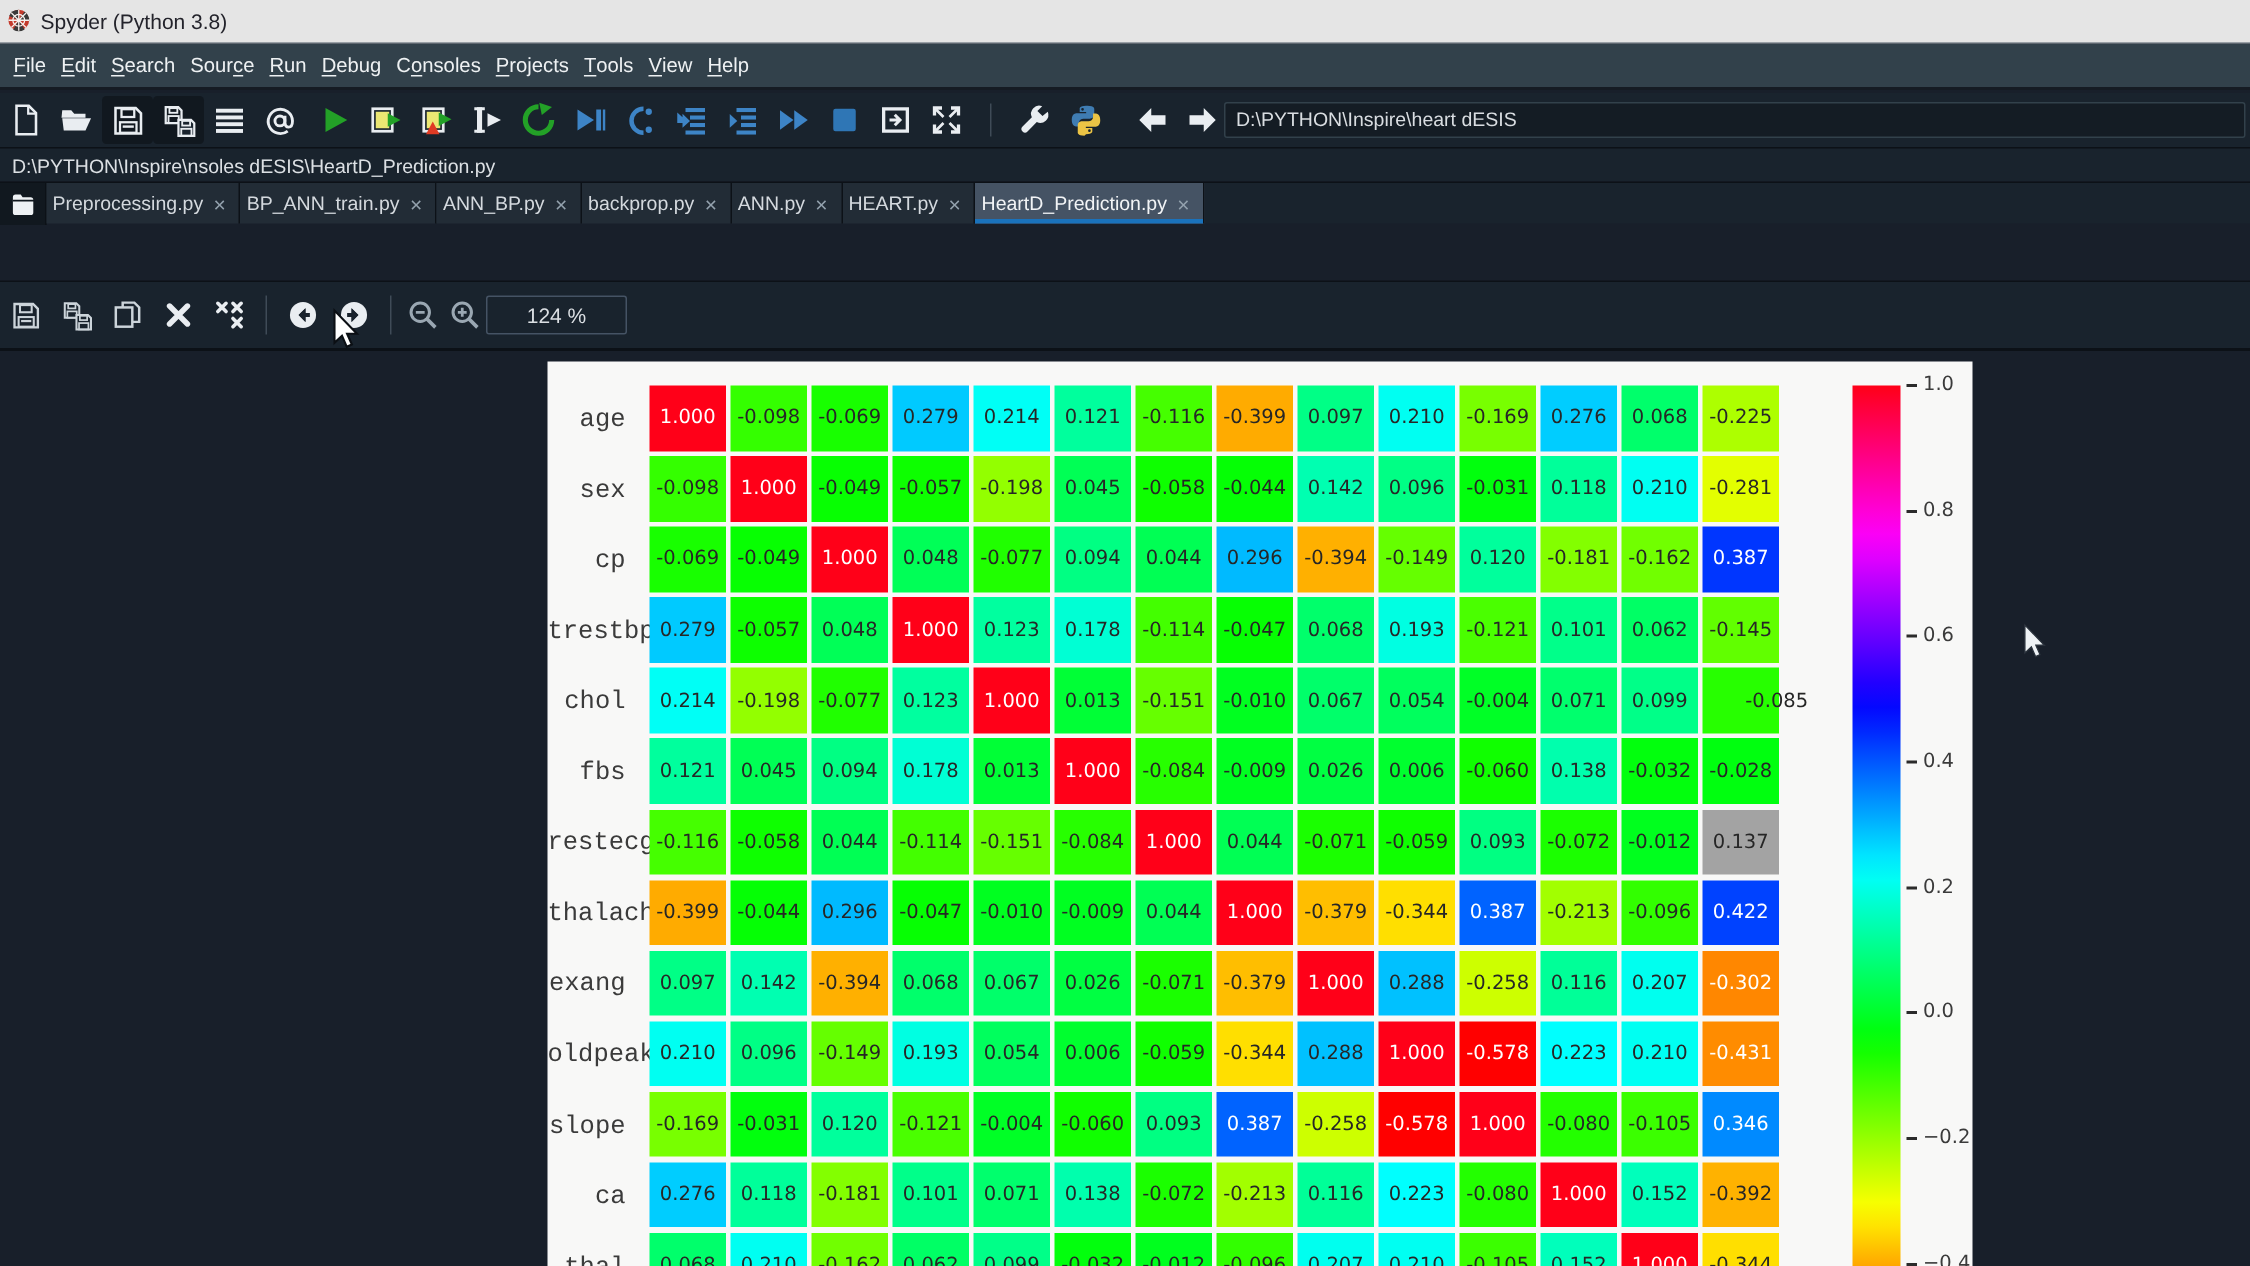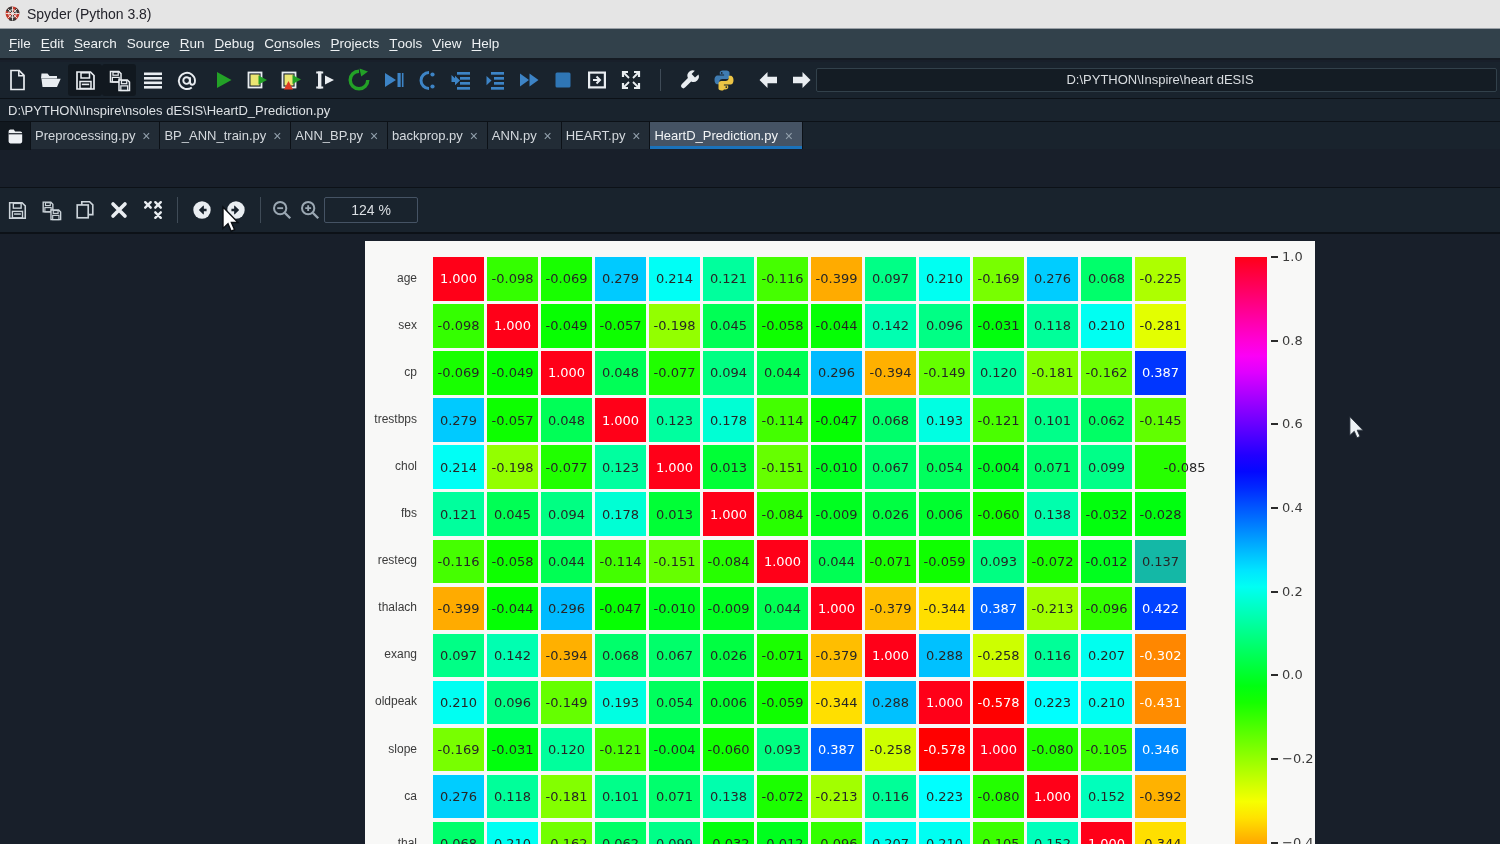--- a/index.html
+++ b/index.html
@@ -22,21 +22,21 @@
   
   .main-toolbar { position:absolute; left:0; top:62px; width:1500px; height:36px;
     background:#19232D; display:flex; align-items:center; }
   .tb-btn { width:34px; height:32px; display:flex; align-items:center; justify-content:center; flex:0 0 auto; }
   .tb-btn.pressed { background:#11181f; border-radius:3px; }
   .tb-btn svg { width:24px; height:24px; }
   .tb-sep { width:1px; height:22px; background:#3f4b57; margin:0 12px; flex:0 0 auto; }
   .tb-gap { width:2px; flex:0 0 auto; }
   .path-box { position:absolute; left:816px; top:6px; width:681px; height:24px;
     background:#141C24; border:1px solid #32414B; border-radius:2px; color:#d9dde1;
-    font-size:13px; line-height:22px; padding-left:7px; white-space:nowrap; overflow:hidden;text-align:center; }
+    font-size:13px; line-height:22px; padding-left:7px; white-space:nowrap; overflow:hidden; }
 
   
   .breadcrumb-bar { position:absolute; left:0; top:98px; width:1500px; height:23px;
     background:#19232D; border-top:1px solid #0c1117; color:#dce0e4; font-size:13px;
     display:flex; align-items:center; padding-left:8px; }
 
   
   .tabbar { position:absolute; left:0; top:121px; width:1500px; height:28px;
     background:#19232D; border-top:1px solid #0c1117; display:flex; align-items:stretch; }
   .tab-browse { width:31px; height:28px; background:#11181f; display:flex; align-items:center;
@@ -69,21 +69,21 @@
   .zoom-box { width:94px; height:26px; border:1px solid #455364; border-radius:2px; margin-left:0;
     color:#dbdfe3; font-size:14px; display:flex; align-items:center; justify-content:center; }
 
   
   .plots-pane { position:absolute; left:0; top:232px; width:1500px; height:612px;
     background:#181F2A; border-top:2px solid #0c1117; overflow:hidden; }
   .figure { position:absolute; left:365px; top:7px; width:950px; height:603px;
     background:#f8f8f7; overflow:hidden; }
   .hm-cell { position:absolute; display:flex; align-items:center; justify-content:center;
     font-size:13px; font-family:"DejaVu Sans", sans-serif; }
-  .hm-rowlabel { position:absolute; color:#3b3b3b; font-size:12px; font-family:Liberation Sans, sans-serif;
+  .hm-rowlabel { position:absolute; color:#3b3b3b; font-size:17px; font-family:Liberation Mono, monospace;
     text-align:right; width:52px; }
   .cbar { position:absolute; }
   .cbar-tick { position:absolute; color:#3b3b3b; font-size:13px; font-family:"DejaVu Sans", sans-serif;text-align:right; }
   .cbar-tickmark { position:absolute; width:7px; height:2px; background:#2b2b2b; }
 
   .cursor { position:absolute; z-index:50; }
 </style>
 </head>
 <body>
 <div id="app">
@@ -507,21 +507,21 @@
         <div class="hm-cell" style="left: 230.3px; top: 298.52px; width: 50.4px; height: 43.5px; background: rgb(67, 255, 0); color: rgb(38, 38, 38);">-0.114</div>
         <div class="hm-cell" style="left: 284.3px; top: 298.52px; width: 50.4px; height: 43.5px; background: rgb(102, 255, 0); color: rgb(38, 38, 38);">-0.151</div>
         <div class="hm-cell" style="left: 338.3px; top: 298.52px; width: 50.4px; height: 43.5px; background: rgb(39, 255, 0); color: rgb(38, 38, 38);">-0.084</div>
         <div class="hm-cell" style="left: 392.3px; top: 298.52px; width: 50.4px; height: 43.5px; background: rgb(255, 0, 24); color: rgb(255, 255, 255);">1.000</div>
         <div class="hm-cell" style="left: 446.3px; top: 298.52px; width: 50.4px; height: 43.5px; background: rgb(0, 255, 84); color: rgb(38, 38, 38);">0.044</div>
         <div class="hm-cell" style="left: 500.3px; top: 298.52px; width: 50.4px; height: 43.5px; background: rgb(26, 255, 0); color: rgb(38, 38, 38);">-0.071</div>
         <div class="hm-cell" style="left: 554.3px; top: 298.52px; width: 50.4px; height: 43.5px; background: rgb(15, 255, 0); color: rgb(38, 38, 38);">-0.059</div>
         <div class="hm-cell" style="left: 608.3px; top: 298.52px; width: 50.4px; height: 43.5px; background: rgb(0, 255, 130); color: rgb(38, 38, 38);">0.093</div>
         <div class="hm-cell" style="left: 662.3px; top: 298.52px; width: 50.4px; height: 43.5px; background: rgb(27, 255, 0); color: rgb(38, 38, 38);">-0.072</div>
         <div class="hm-cell" style="left: 716.3px; top: 298.52px; width: 50.4px; height: 43.5px; background: rgb(0, 255, 30); color: rgb(38, 38, 38);">-0.012</div>
-        <div class="hm-cell" style="left: 770.3px; top: 298.52px; width: 50.4px; height: 43.5px; background: #14b8a6; color: rgb(38, 38, 38);">0.137</div>
+        <div class="hm-cell" style="left: 770.3px; top: 298.52px; width: 50.4px; height: 43.5px; background: #a3a3a3; color: rgb(38, 38, 38);">0.137</div>
         <div class="hm-rowlabel" style="left: 0px; top: 359.34px;">thalach</div>
         <div class="hm-cell" style="left: 68.3px; top: 345.59px; width: 50.4px; height: 43.5px; background: rgb(255, 171, 0); color: rgb(38, 38, 38);">-0.399</div>
         <div class="hm-cell" style="left: 122.3px; top: 345.59px; width: 50.4px; height: 43.5px; background: rgb(5, 255, 5); color: rgb(38, 38, 38);">-0.044</div>
         <div class="hm-cell" style="left: 176.3px; top: 345.59px; width: 50.4px; height: 43.5px; background: rgb(0, 186, 255); color: rgb(38, 38, 38);">0.296</div>
         <div class="hm-cell" style="left: 230.3px; top: 345.59px; width: 50.4px; height: 43.5px; background: rgb(6, 255, 3); color: rgb(38, 38, 38);">-0.047</div>
         <div class="hm-cell" style="left: 284.3px; top: 345.59px; width: 50.4px; height: 43.5px; background: rgb(0, 255, 32); color: rgb(38, 38, 38);">-0.010</div>
         <div class="hm-cell" style="left: 338.3px; top: 345.59px; width: 50.4px; height: 43.5px; background: rgb(0, 255, 33); color: rgb(38, 38, 38);">-0.009</div>
         <div class="hm-cell" style="left: 392.3px; top: 345.59px; width: 50.4px; height: 43.5px; background: rgb(0, 255, 84); color: rgb(38, 38, 38);">0.044</div>
         <div class="hm-cell" style="left: 446.3px; top: 345.59px; width: 50.4px; height: 43.5px; background: rgb(255, 0, 24); color: rgb(255, 255, 255);">1.000</div>
         <div class="hm-cell" style="left: 500.3px; top: 345.59px; width: 50.4px; height: 43.5px; background: rgb(255, 190, 0); color: rgb(38, 38, 38);">-0.379</div>

